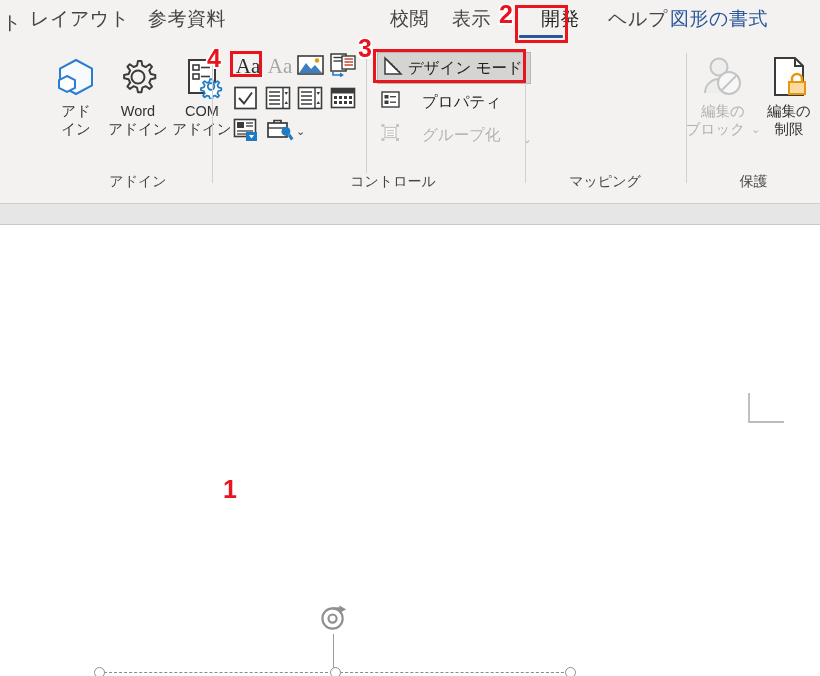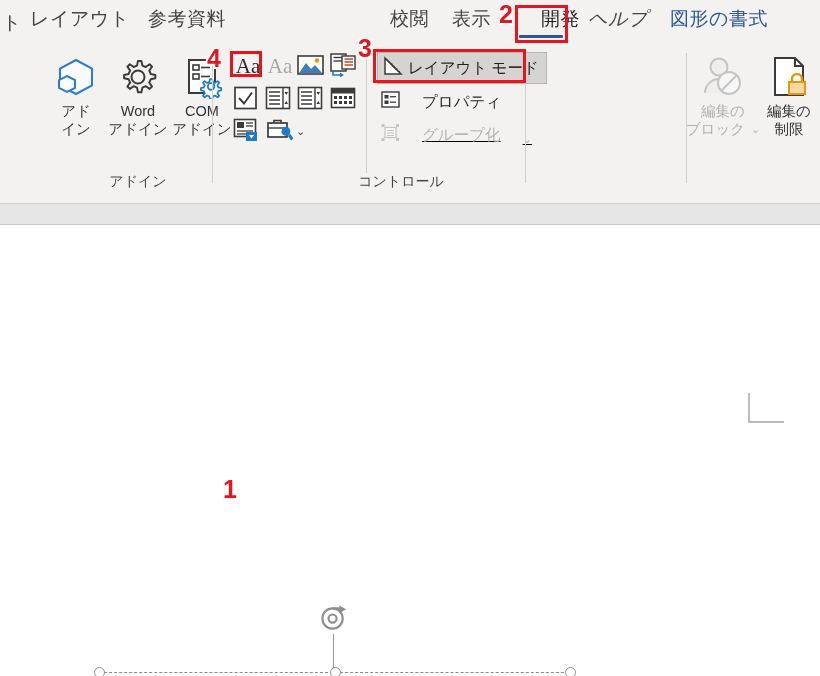--- a/index.html
+++ b/index.html
@@ -84,21 +84,21 @@
     <div class="tabbar">
 
       <div style="position:absolute;left:2px;top:10px;font-size:19px;color:#444;">ト</div>
 
       <div class="tab" style="left:30px;text-align:right;">レイアウト</div>
       <div class="tab" style="left:148px;">参考資料</div>
       <div class="tab" style="left:390px;">校閲</div>
       <div class="tab" style="left:452px;">表示</div>
       <div class="tab active" style="left:521px;margin-left:20px;">開発</div>
       <div class="tab-underline" style="left:519px;top:35px;width:44px;"></div>
-      <div class="tab" style="left:588px;font-style:italic;">ヘルプ</div>
+      <div class="tab" style="left:608px;">ヘルプ</div>
       <div class="tab accent" style="left:670px;">図形の書式</div>
 
       <div class="redbox" style="left:515px;top:5px;width:53px;height:38px;"></div>
     </div>
 
     <div class="ribbon-body">
 
       <div class="group" style="left:0;width:212px;margin-left:32px;">
         <div class="bigbtn" style="left:12px;">
           <div class="glyph">
@@ -245,61 +245,62 @@
               <polygon points="2,2 18,18 2,18" fill="#ffffff" stroke="#3b3b3b" stroke-width="1.5"></polygon>
               <line x1="3" y1="3" x2="14" y2="14" stroke="#3b3b3b" stroke-width="1.2"></line>
               <g stroke="#3b3b3b" stroke-width="1.1">
                 <line x1="14.5" y1="15.5" x2="17" y2="15.5"></line>
                 <line x1="12" y1="13" x2="14.5" y2="13"></line>
                 <line x1="9.5" y1="10.5" x2="12" y2="10.5"></line>
                 <line x1="7" y1="8" x2="9.5" y2="8"></line>
               </g>
             </svg>
           </span>
-          <span style="font-size:15.5px;color:#1f1f1f;white-space:nowrap;">レイアウト モード</span>
+          <span style="font-size:15.5px;color:#1f1f1f;white-space:nowrap;">デザイン モード</span>
         </div>
 
         <div class="propline" style="left:168px;top:45px;">
           <span>
             <svg width="19" height="19" viewBox="0 0 19 19">
               <rect x="1" y="2" width="17" height="15" fill="#ffffff" stroke="#3b3b3b" stroke-width="1.4"></rect>
               <rect x="3.5" y="5" width="4" height="3.5" fill="#3b3b3b"></rect>
               <line x1="9" y1="6.7" x2="15" y2="6.7" stroke="#3b3b3b" stroke-width="1.3"></line>
               <rect x="3.5" y="10.5" width="4" height="3.5" fill="#3b3b3b"></rect>
               <line x1="9" y1="12.2" x2="15" y2="12.2" stroke="#3b3b3b" stroke-width="1.3"></line>
             </svg>
           </span>
           <span style="font-size:15.5px;color:#1f1f1f;white-space:nowrap;">プロパティ</span>
         </div>
 
-        <div class="grpline" style="left:168px;top:78px;text-decoration:underline;">
+        <div class="grpline" style="left:168px;top:78px;">
           <span>
             <svg width="19" height="19" viewBox="0 0 19 19">
               <g fill="#c6c4c2">
                 <rect x="0.5" y="1" width="3" height="3"></rect>
                   <rect x="0.5" y="15" width="3" height="3"></rect>
                 <rect x="15" y="1" width="3" height="3"></rect>
                   <rect x="15" y="15" width="3" height="3"></rect>
               </g>
               <rect x="4" y="4.5" width="11" height="10" fill="#ffffff" stroke="#c6c4c2" stroke-width="1.3"></rect>
               <line x1="6" y1="7.5" x2="13" y2="7.5" stroke="#c6c4c2" stroke-width="1.2"></line>
               <line x1="6" y1="10" x2="13" y2="10" stroke="#c6c4c2" stroke-width="1.2"></line>
               <line x1="6" y1="12.5" x2="13" y2="12.5" stroke="#c6c4c2" stroke-width="1.2"></line>
             </svg>
           </span>
           <span class="smallrow dim" style="font-size:15.5px;position:relative;">グループ化</span>
           <span class="chev" style="color:#b5b3b1;">⌄</span>
         </div>
 
-        <div class="group-label" style="left:68px;width:240px;">コントロール</div>
+        <div class="group-label" style="left:60px;width:240px;">コントロール</div>
       </div>
 
       <div class="sep" style="left:525px;"></div>
 
       <div class="group" style="left:526px;width:158px;">
+        <div class="group-label">マッピング</div>
       </div>
 
       <div class="sep" style="left:686px;"></div>
 
       <div class="group" style="left:687px;width:133px;">
         <div class="bigbtn dim" style="left:4px;top:6px;">
           <div class="glyph">
             <svg width="46" height="44" viewBox="0 0 46 44">
               <circle cx="19" cy="12" r="8.5" fill="#eeeeee" stroke="#c6c4c2" stroke-width="2"></circle>
               <path d="M5 38 a14 14 0 0 1 28 0" fill="#eeeeee" stroke="#c6c4c2" stroke-width="2"></path>
@@ -320,20 +321,21 @@
               <path d="M8 3 H28 L36 11 V40 H8 Z" fill="#ffffff" stroke="#3b3b3b" stroke-width="2"></path>
               <path d="M28 3 V11 H36" fill="none" stroke="#3b3b3b" stroke-width="2"></path>
               <path d="M25 28 v-4 a5 5 0 0 1 10 0 v4" fill="none" stroke="#e8960c" stroke-width="2.4"></path>
               <rect x="22" y="27" width="16" height="12" fill="#fbd9a0" stroke="#e8960c" stroke-width="2"></rect>
             </svg>
           </div>
           <div class="lbl">編集の</div>
           <div class="lbl">制限</div>
         </div>
 
+        <div class="group-label">保護</div>
       </div>
 
     </div>
 
     <div class="redbox" style="left:230px;top:51px;width:32px;height:26px;"></div>
     <div class="redbox" style="left:373px;top:49px;width:153px;height:34px;"></div>
   </div>
 
   <div class="graystrip"></div>
   <div style="position:absolute;left:0;top:200px;width:820px;height:4px;background:#f3f2f1;border-bottom:1px solid #cfcfcf;"></div>

